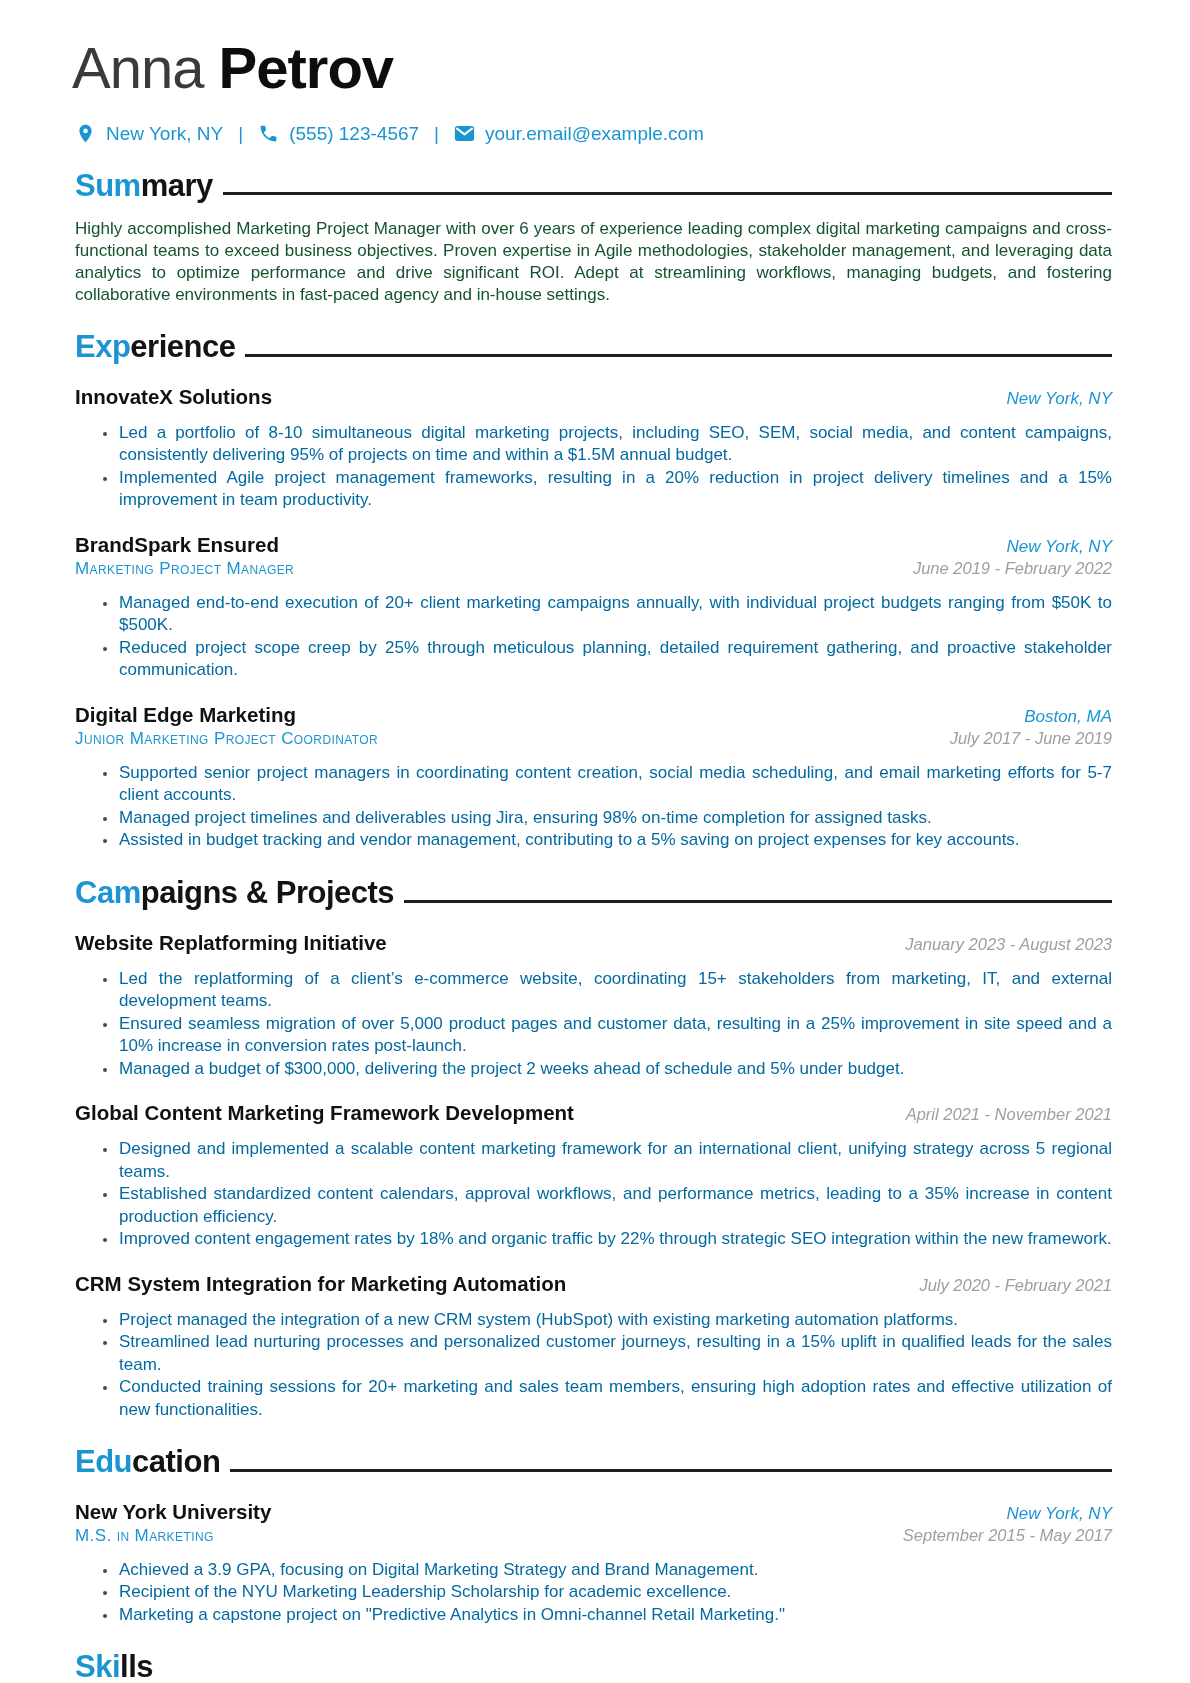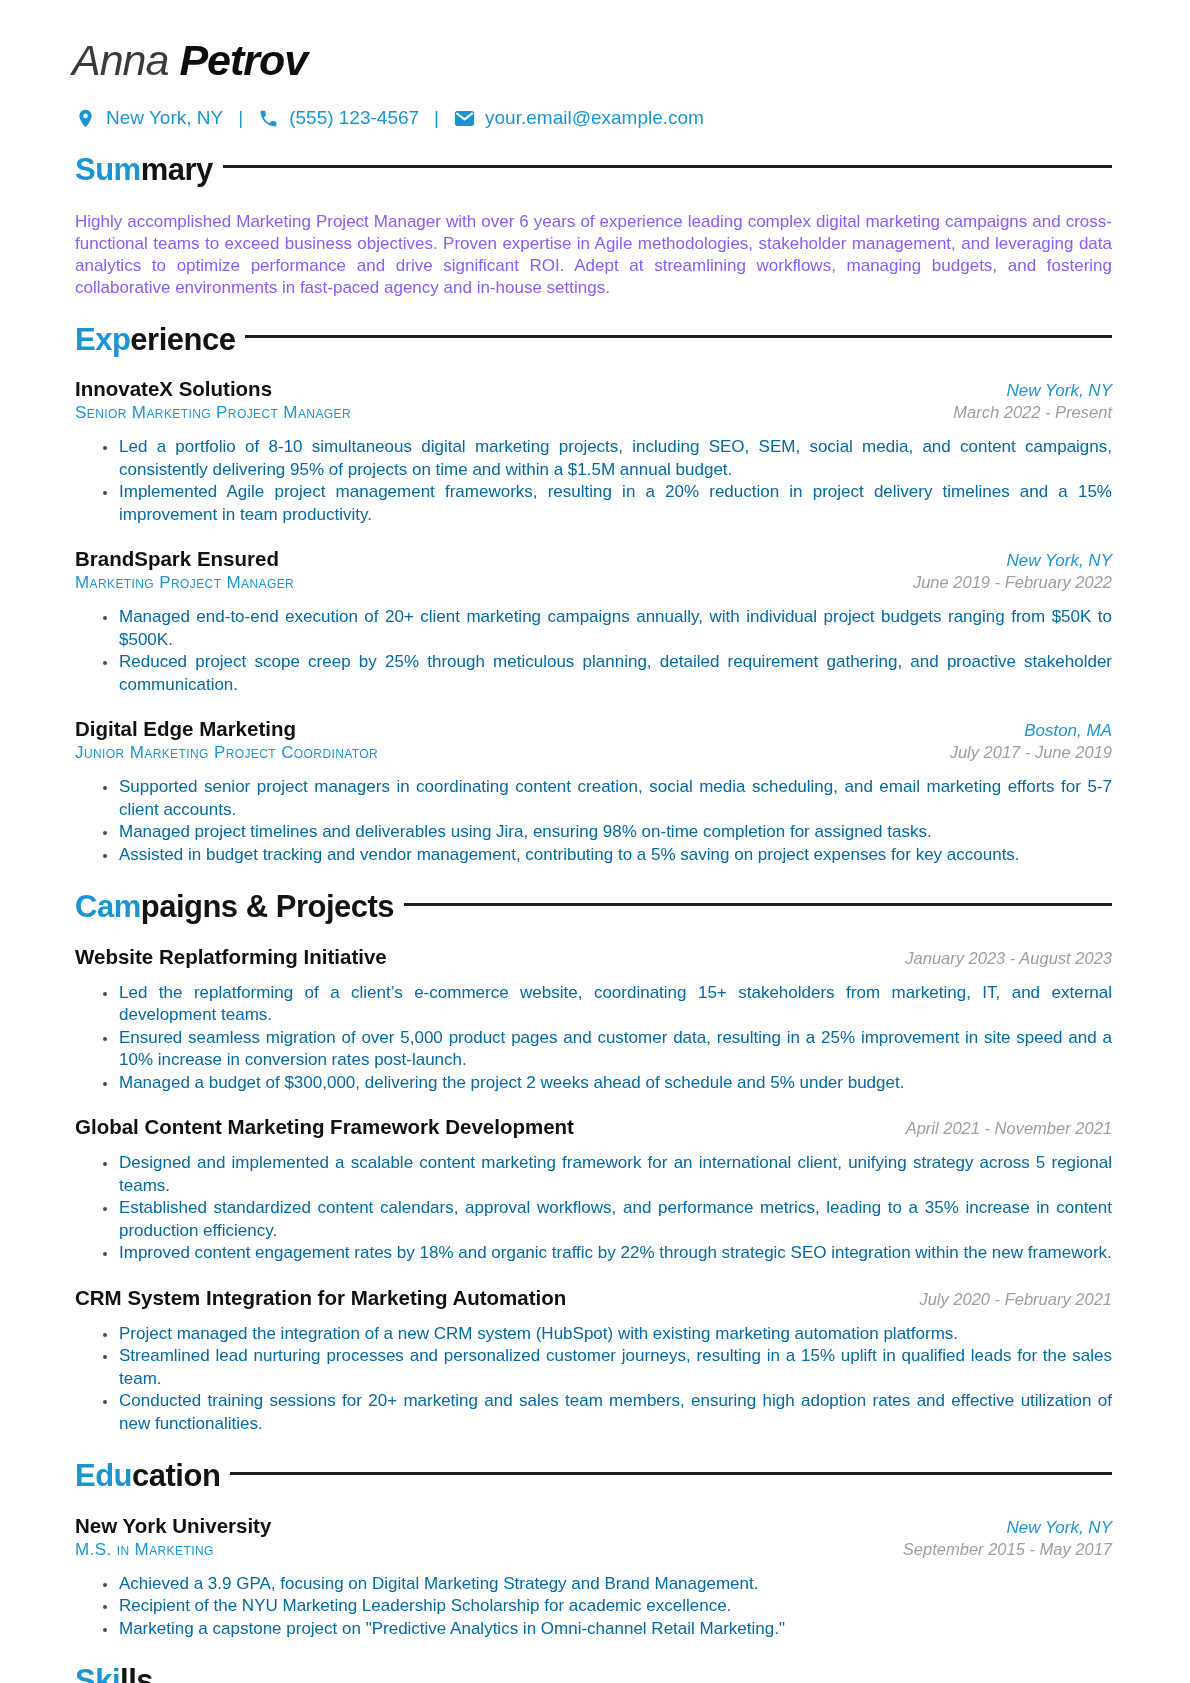--- a/index.html
+++ b/index.html
@@ -3,33 +3,33 @@
 <meta charset="utf-8">
 <style>
   html,body{margin:0;padding:0;background:#ffffff;}
   .page{
     width:1190px;height:1683px;box-sizing:border-box;
     padding:34px 78px 0 75px;background:#ffffff;overflow:hidden;
     font-family:"Liberation Sans",sans-serif;color:#3f3f3f;
     -webkit-font-smoothing:antialiased;
   }
   
-  h1{margin:4px 0 11px -3px;font-size:43px;line-height:1.05;letter-spacing:-1px;font-weight:400;color:#3a3a3a;font-style:italic;}
+  h1{margin:4px 0 11px -3px;font-size:58px;line-height:1.05;letter-spacing:-1px;font-weight:400;color:#3a3a3a;}
   h1 .last{font-weight:700;color:#0d0d0d;}
   .contact{display:flex;align-items:center;margin-top:24px;font-size:19px;color:#1b95d2;}
   .contact .icon{display:inline-flex;width:21px;height:21px;margin-right:10px;}
   .contact .icon svg{width:100%;height:100%;}
   .contact .sep{margin:0 15px;color:#1b95d2;font-weight:300;}
   
-  .sec-head{display:flex;align-items:center;margin-top:25px;}
+  .sec-head{display:flex;align-items:flex-end;margin-top:25px;}
   .sec-head h2{margin:0;font-size:31px;line-height:1.05;font-weight:700;letter-spacing:-0.5px;color:#131313;white-space:nowrap;}
   .sec-head .accent{color:#1b95d2;}
   .sec-head .rule{flex:1;height:3px;background:#1e1e1e;margin-left:10px;margin-bottom:7px;}
   
-  .summary{margin-top:24px;font-size:17px;line-height:22px;text-align:justify;color:#8b5cf6;hyphens:auto;-webkit-hyphens:auto;}
+  .summary{margin-top:16px;font-size:17px;line-height:22px;text-align:justify;color:#14532d;hyphens:auto;-webkit-hyphens:auto;}
   .entry{margin-top:21px;}
   .row{display:flex;justify-content:space-between;align-items:baseline;}
   .company{font-size:20.5px;font-weight:700;color:#111111;}
   .loc{font-size:17px;font-style:italic;color:#1b95d2;}
   .role{font-size:17px;font-variant:small-caps;letter-spacing:0.4px;color:#1b95d2;margin-top:2px;}
   .dates{font-size:16.5px;font-style:italic;color:#9e9e9e;}
   .bullets{margin-top:13px;}
   .bullet{display:flex;padding-left:28px;font-size:17px;line-height:22.5px;color:#0369a1;}
   .bullet .dot{flex:0 0 auto;width:4px;height:4px;border-radius:50%;background:#4a4a4a;margin:10px 12px 0 0;}
   .bullet .txt{flex:1;text-align:justify;hyphens:auto;-webkit-hyphens:auto;}
@@ -74,24 +74,20 @@
   <div class="sec-head">
     <h2><span class="accent">Exp</span><span>erience</span></h2>
     <div class="rule"></div>
   </div>
 
   <div class="entry">
     <div class="row">
       <span class="company">InnovateX Solutions</span>
       <span class="loc">New York, NY</span>
     </div>
-    <div class="row">
-      <span class="role">Senior Marketing Project Manager</span>
-      <span class="dates">March 2022 - Present</span>
-    </div>
     <div class="bullets">
       <div class="bullet">
           <span class="dot"></span>
           <span class="txt">Led a portfolio of 8-10 simultaneous digital marketing projects, including SEO, SEM, social media, and content campaigns, consistently delivering 95% of projects on time and within a $1.5M annual budget.</span>
         </div>
       <div class="bullet">
           <span class="dot"></span>
           <span class="txt">Implemented Agile project management frameworks, resulting in a 20% reduction in project delivery timelines and a 15% improvement in team productivity.</span>
         </div>
     </div>

